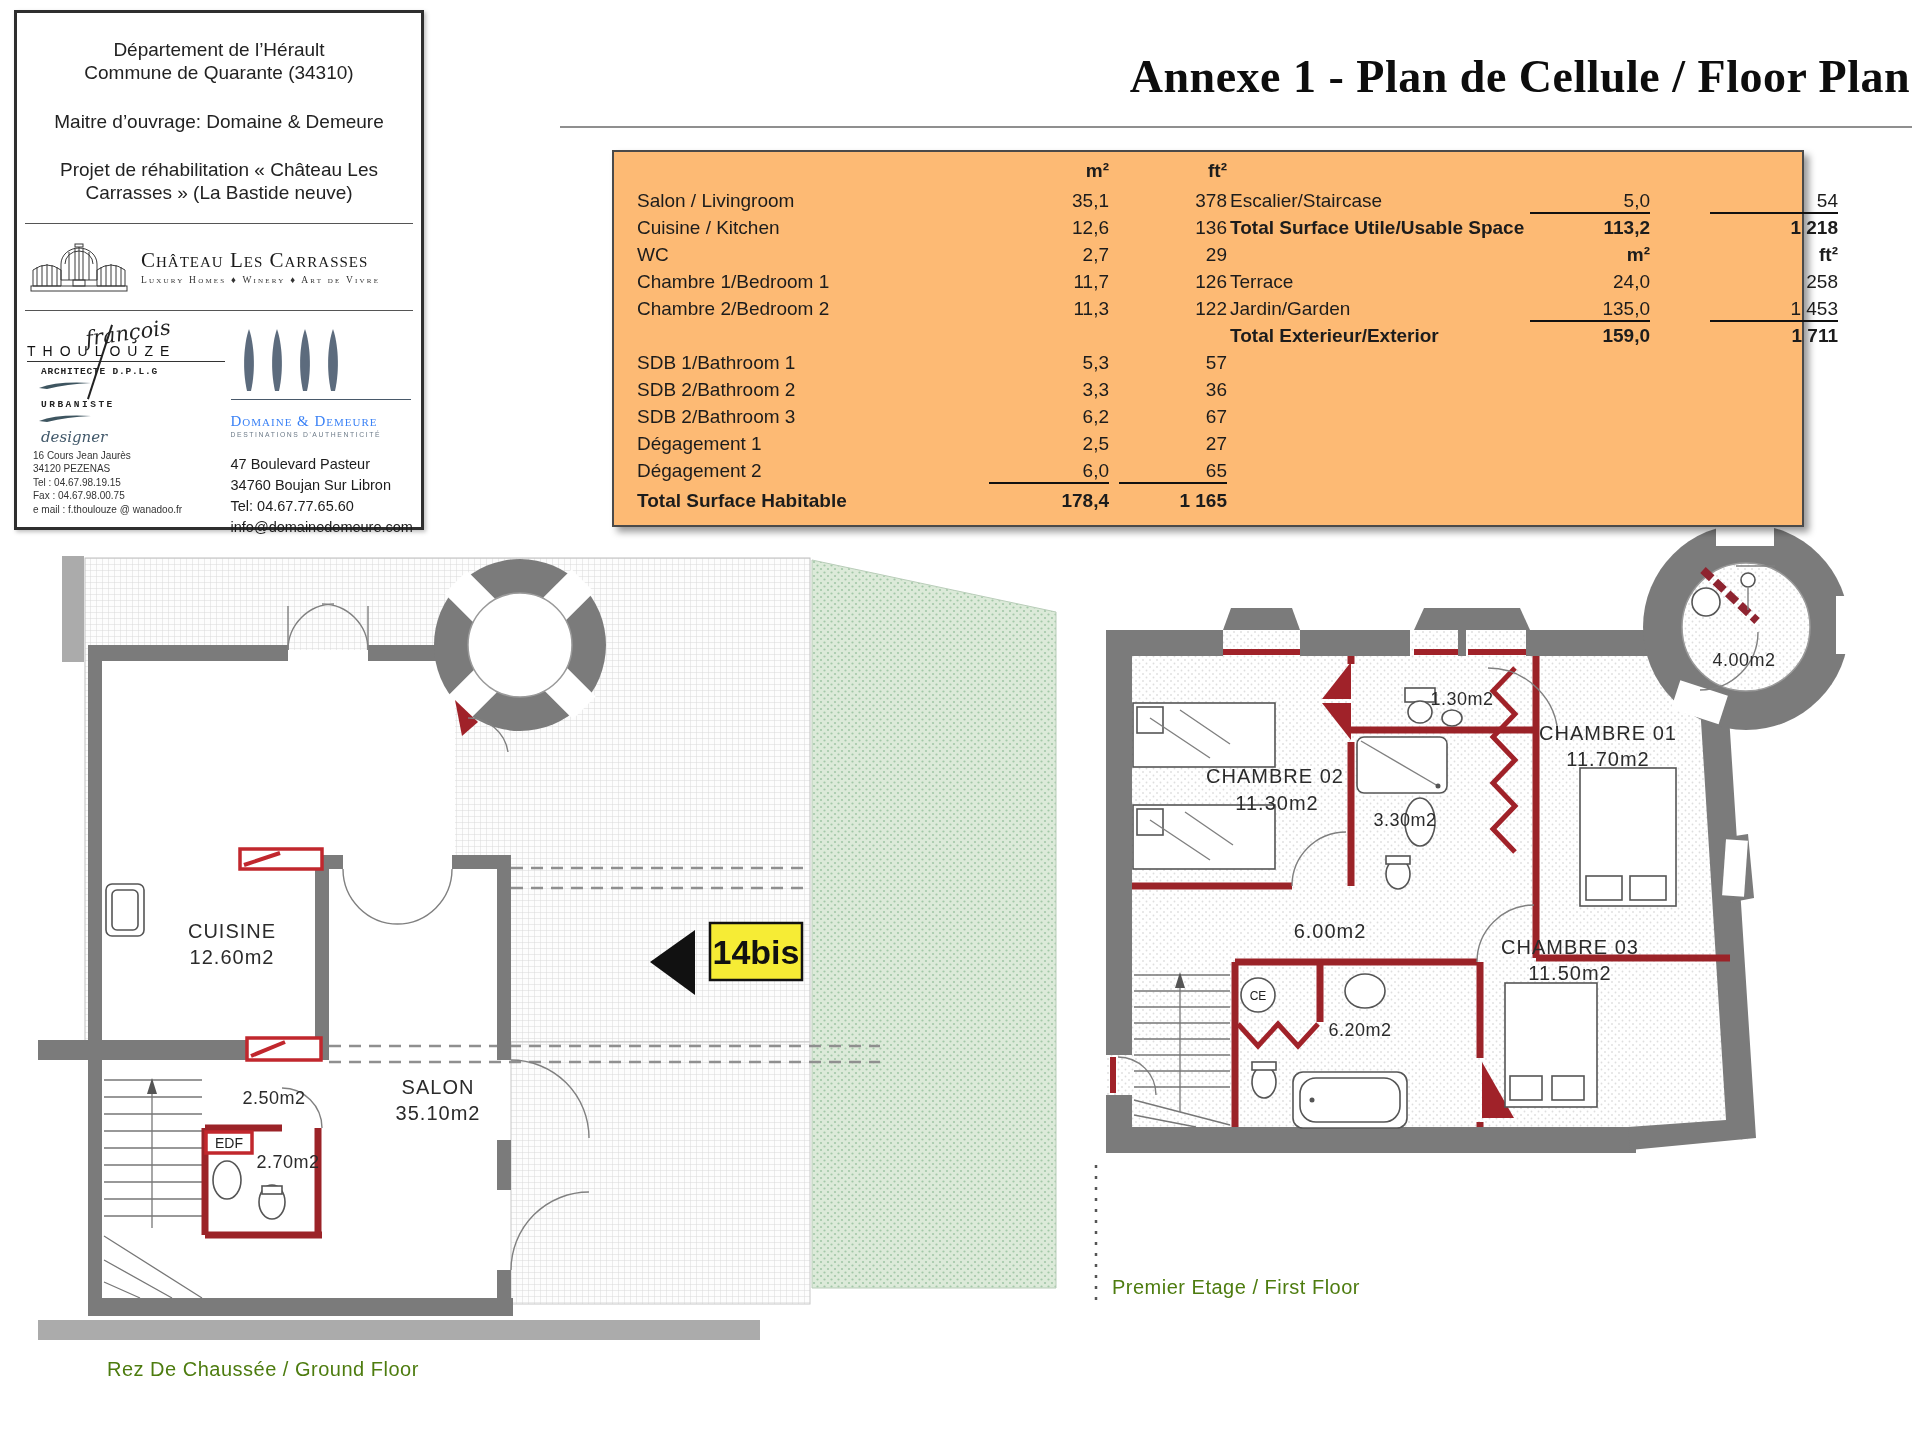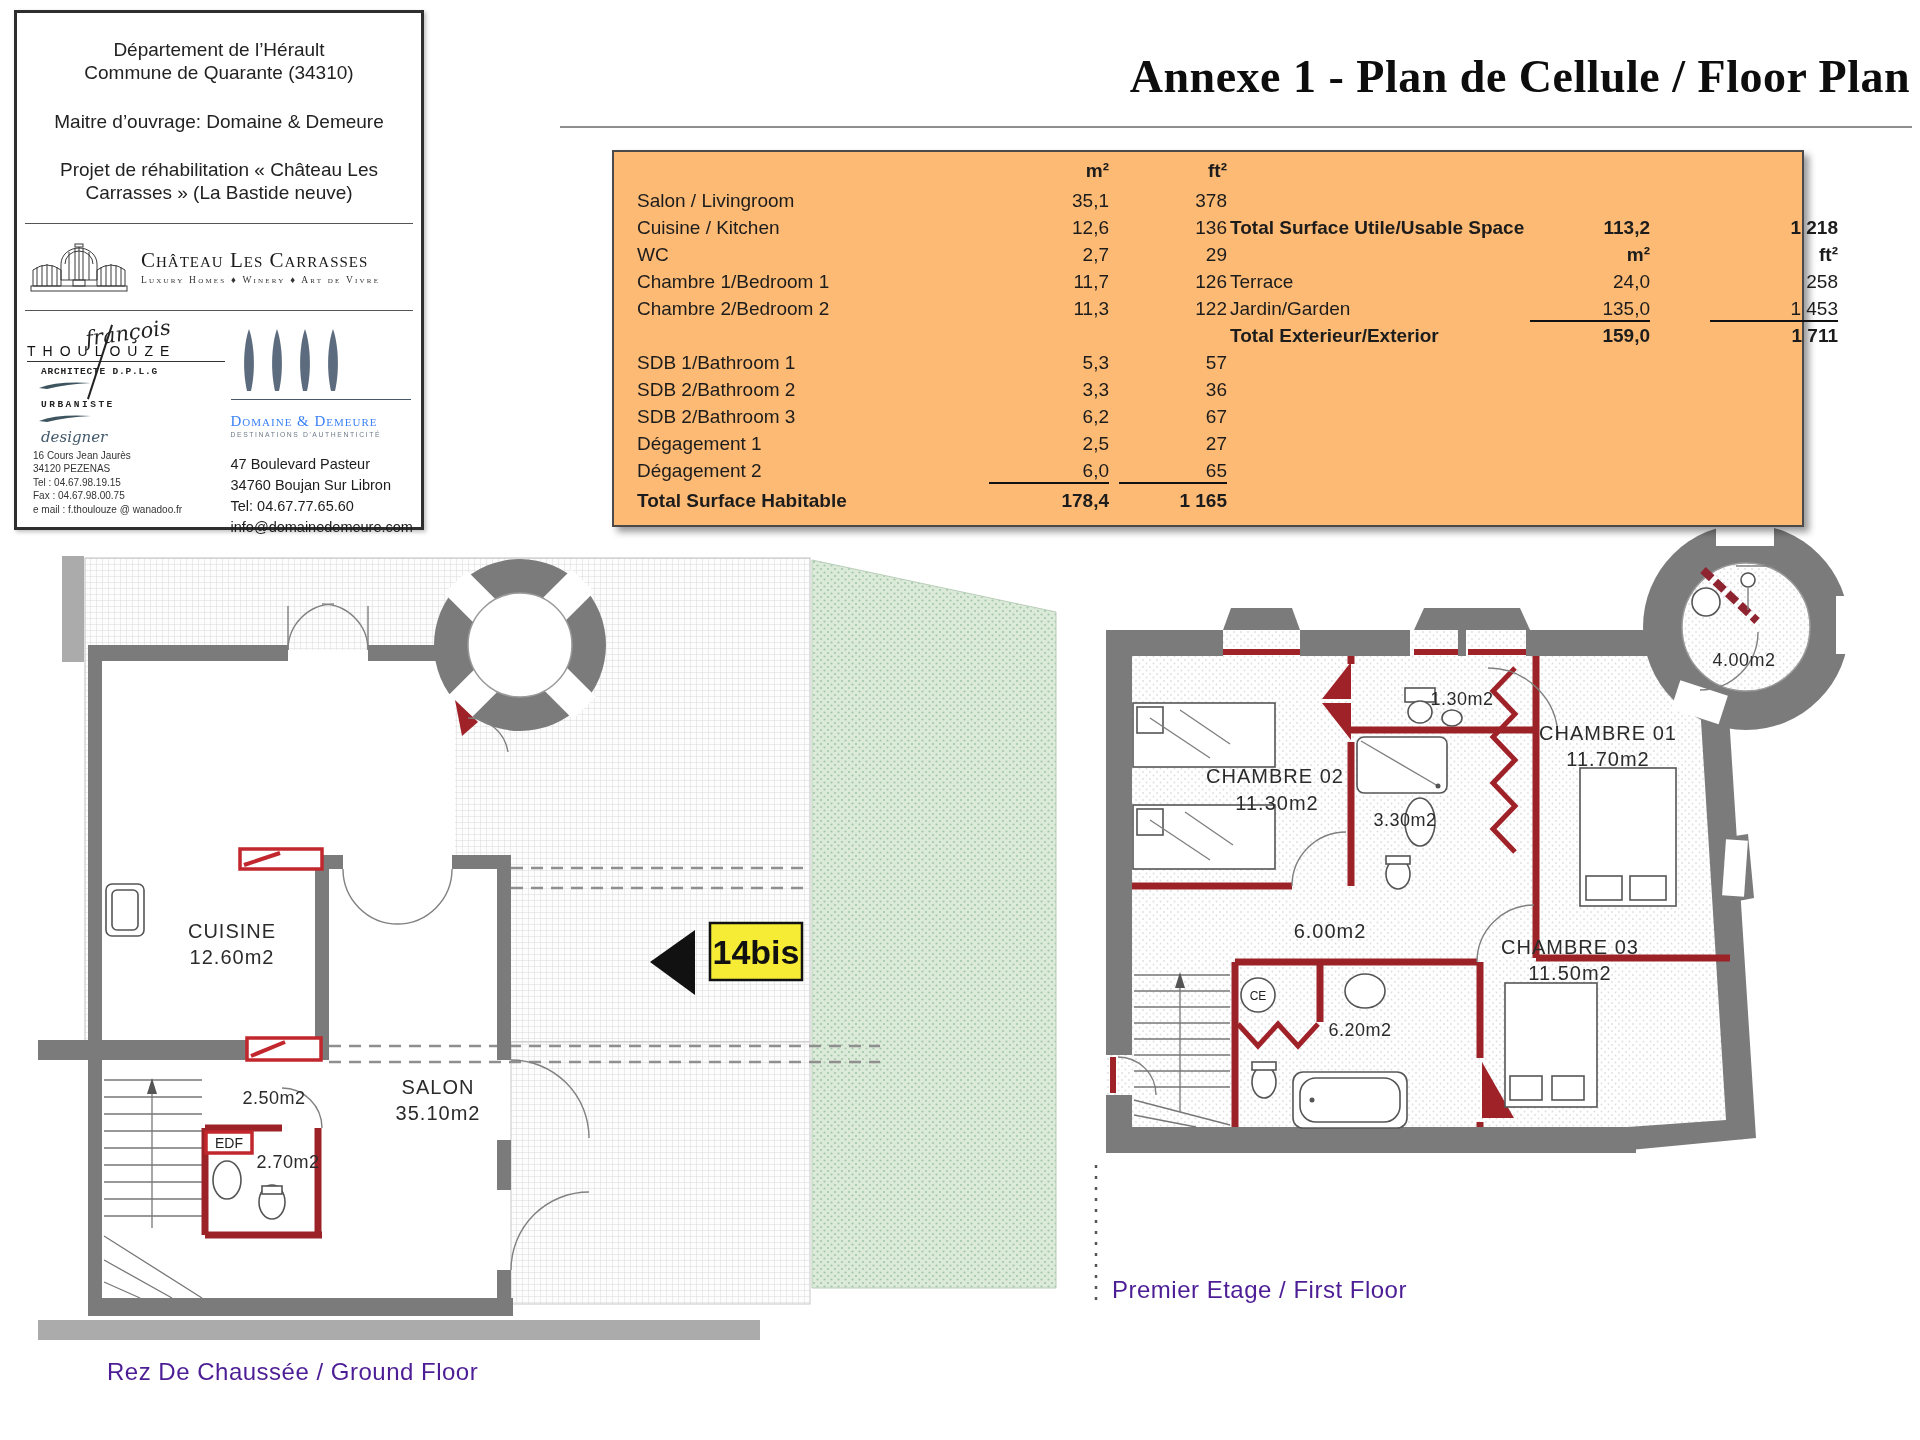--- a/index.html
+++ b/index.html
@@ -43,21 +43,21 @@
   .trow{position:absolute;display:flex;height:27px;align-items:flex-start;}
   .cl{width:352px;}
   .cm{width:120px;text-align:right;}
   .cf{width:108px;text-align:right;margin-left:10px;}
   .rcl{width:300px;}
   .rcm{width:120px;text-align:right;}
   .rcf{width:128px;text-align:right;margin-left:60px;}
   .bold{font-weight:bold;}
   .uline{border-bottom:2.5px solid #111;}
   
-  .plan-caption{font-size:24px;color:#4c1d95;letter-spacing:.5px;}
+  .plan-caption{font-size:20px;color:#4d7c0f;letter-spacing:.5px;}
   
   .wall{fill:#7b7b7b;}
   .wall2{fill:#ababab;}
   .thin{stroke:#555;stroke-width:1.6;fill:#fff;}
   .arc{stroke:#808080;stroke-width:1.4;fill:none;}
   .dash{stroke:#8f8f8f;stroke-width:2.4;fill:none;stroke-dasharray:12 8;}
   .redw{fill:#a02229;}
   .rline{stroke:#a02229;stroke-width:5;fill:none;}
   .rwall{stroke:#9b2328;stroke-width:7;fill:none;}
   .rframe{fill:#fff;stroke:#c1272d;stroke-width:3.5;}
@@ -438,20 +438,25 @@
       <div class="cm uline">6,0</div>
       <div class="cf uline">65</div>
     </div>
 
   <div class="trow bold" style="left:23px;top:338px;">
     <div class="cl">Total Surface Habitable</div>
     <div class="cm">178,4</div>
     <div class="cf">1 165</div>
   </div>
 
+  <div class="trow" style="left:616px;top:38px;">
+      <div class="rcl">Escalier/Staircase</div>
+      <div class="rcm uline">5,0</div>
+      <div class="rcf uline">54</div>
+    </div>
   <div class="trow bold" style="left:616px;top:65px;">
       <div class="rcl">Total Surface Utile/Usable Space</div>
       <div class="rcm">113,2</div>
       <div class="rcf">1 218</div>
     </div>
   <div class="trow bold" style="left:616px;top:92px;">
       <div class="rcl"></div>
       <div class="rcm">m²</div>
       <div class="rcf">ft²</div>
     </div>

